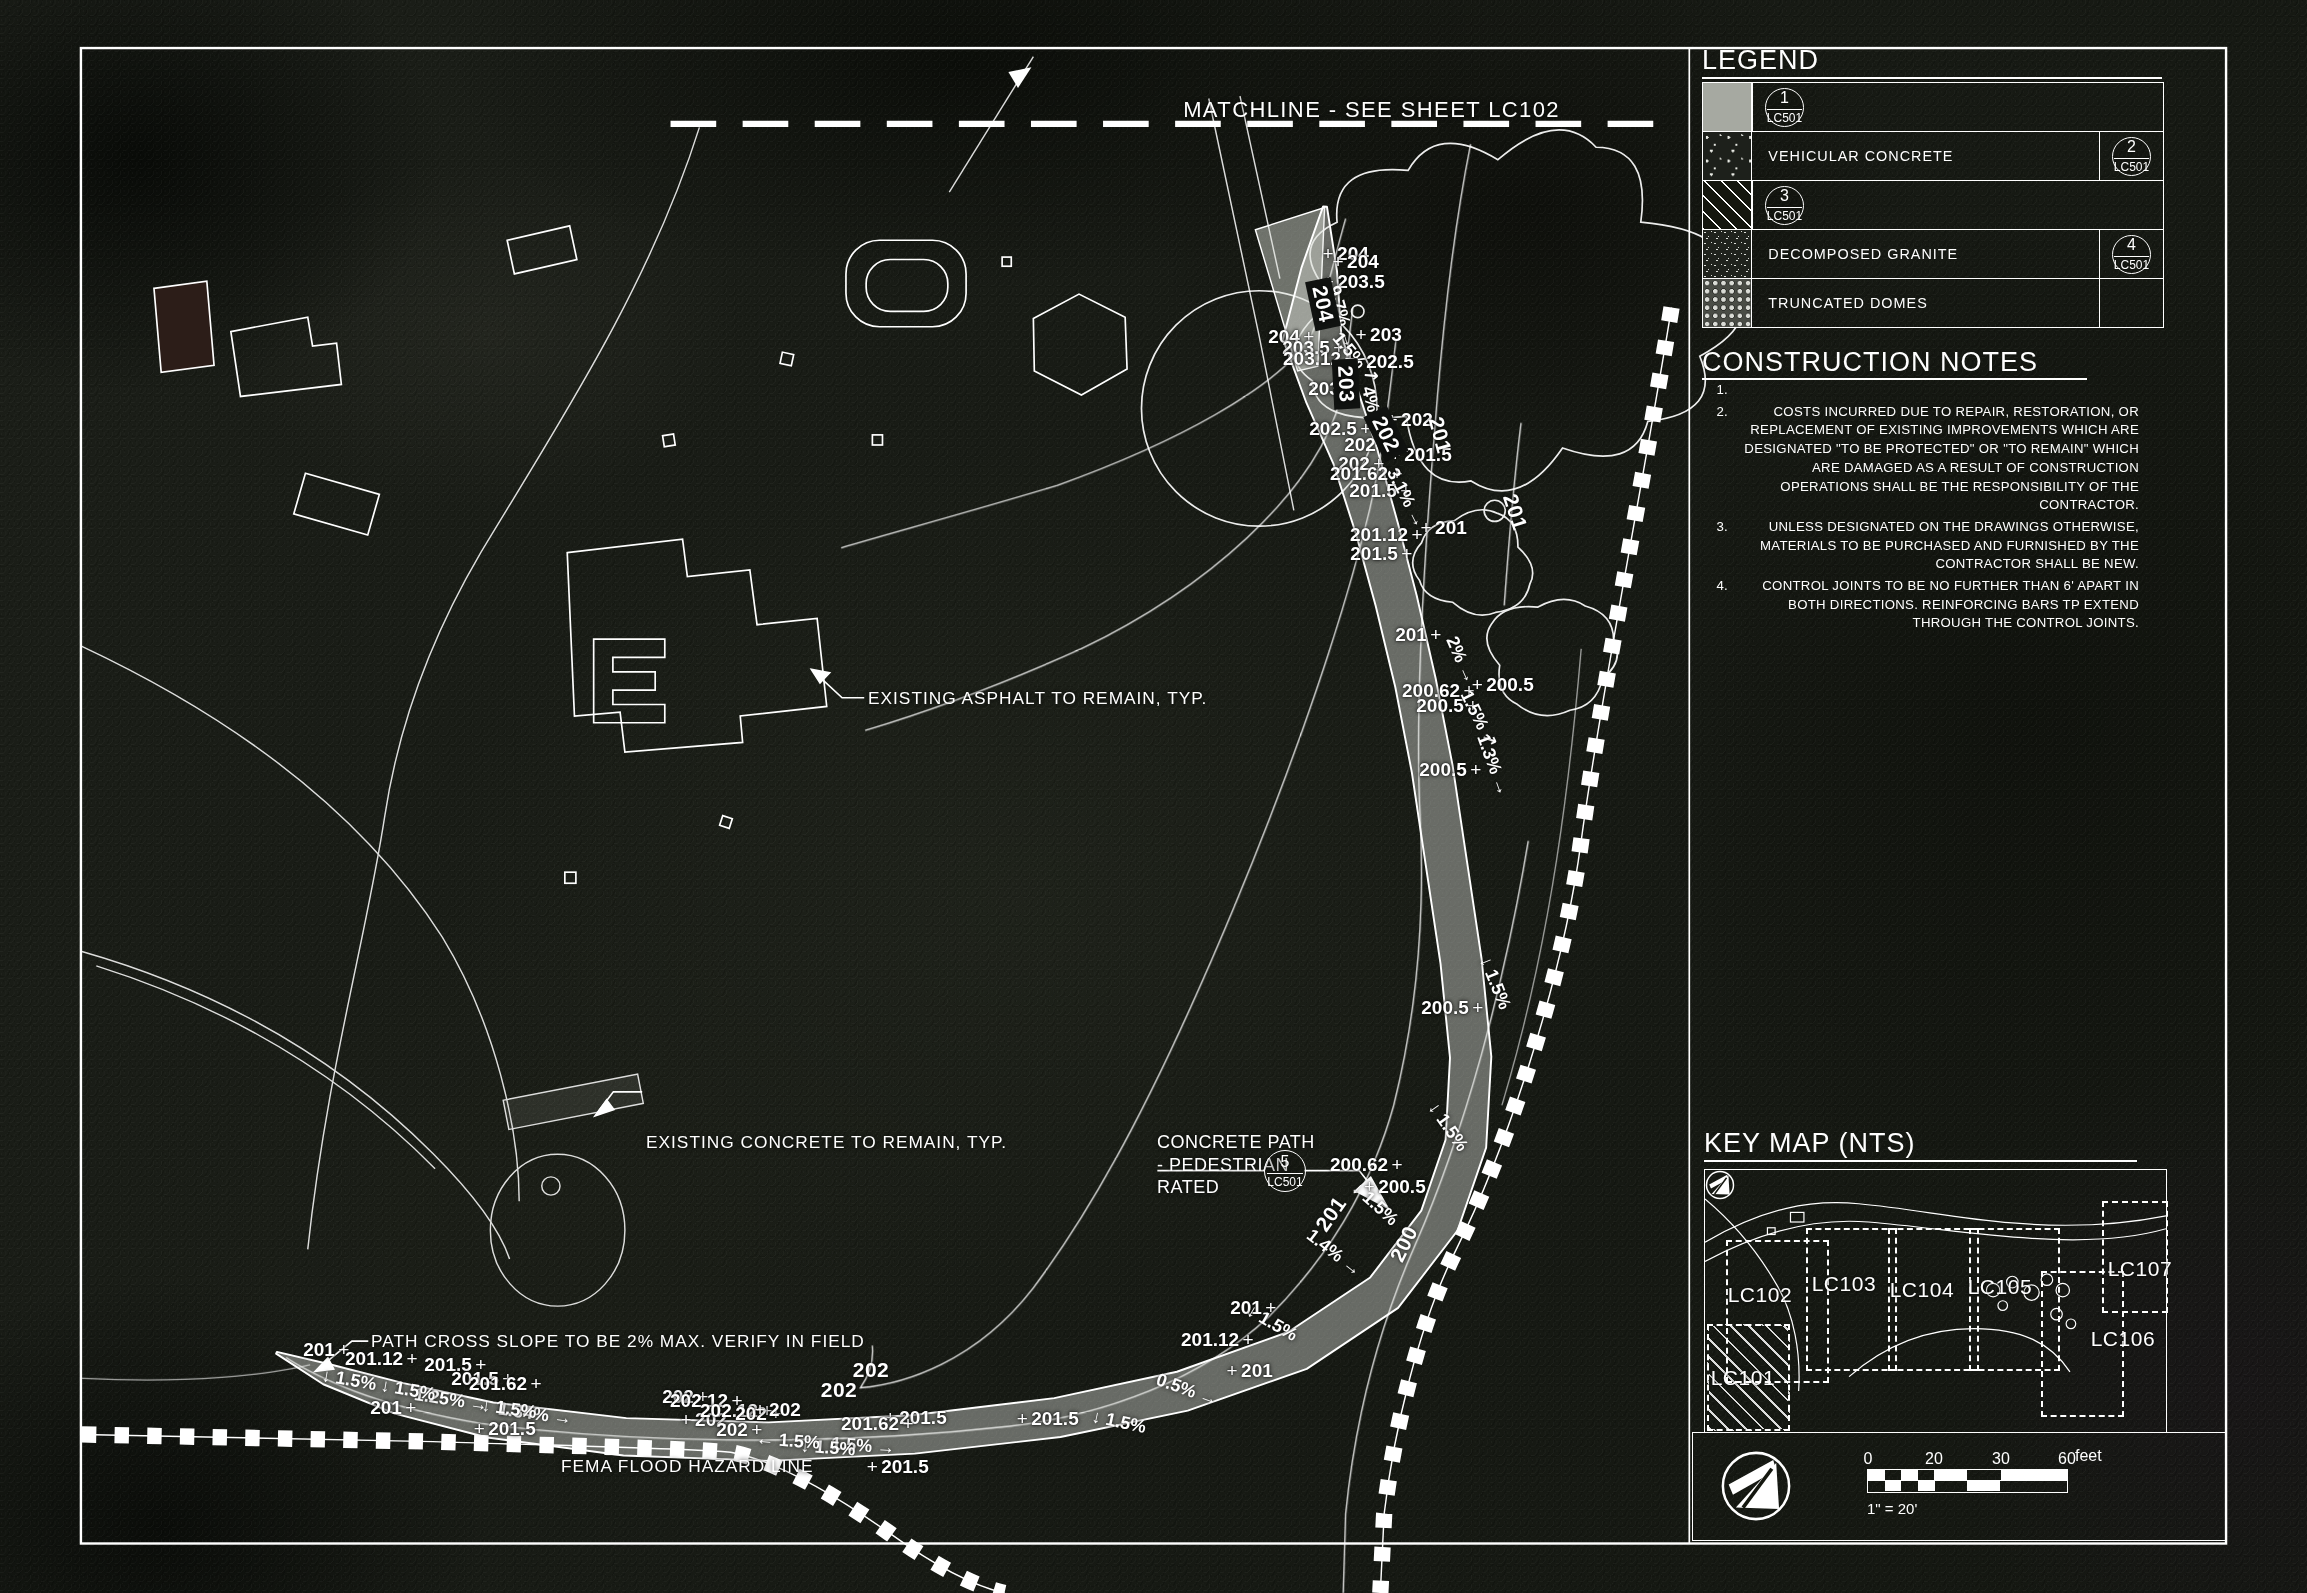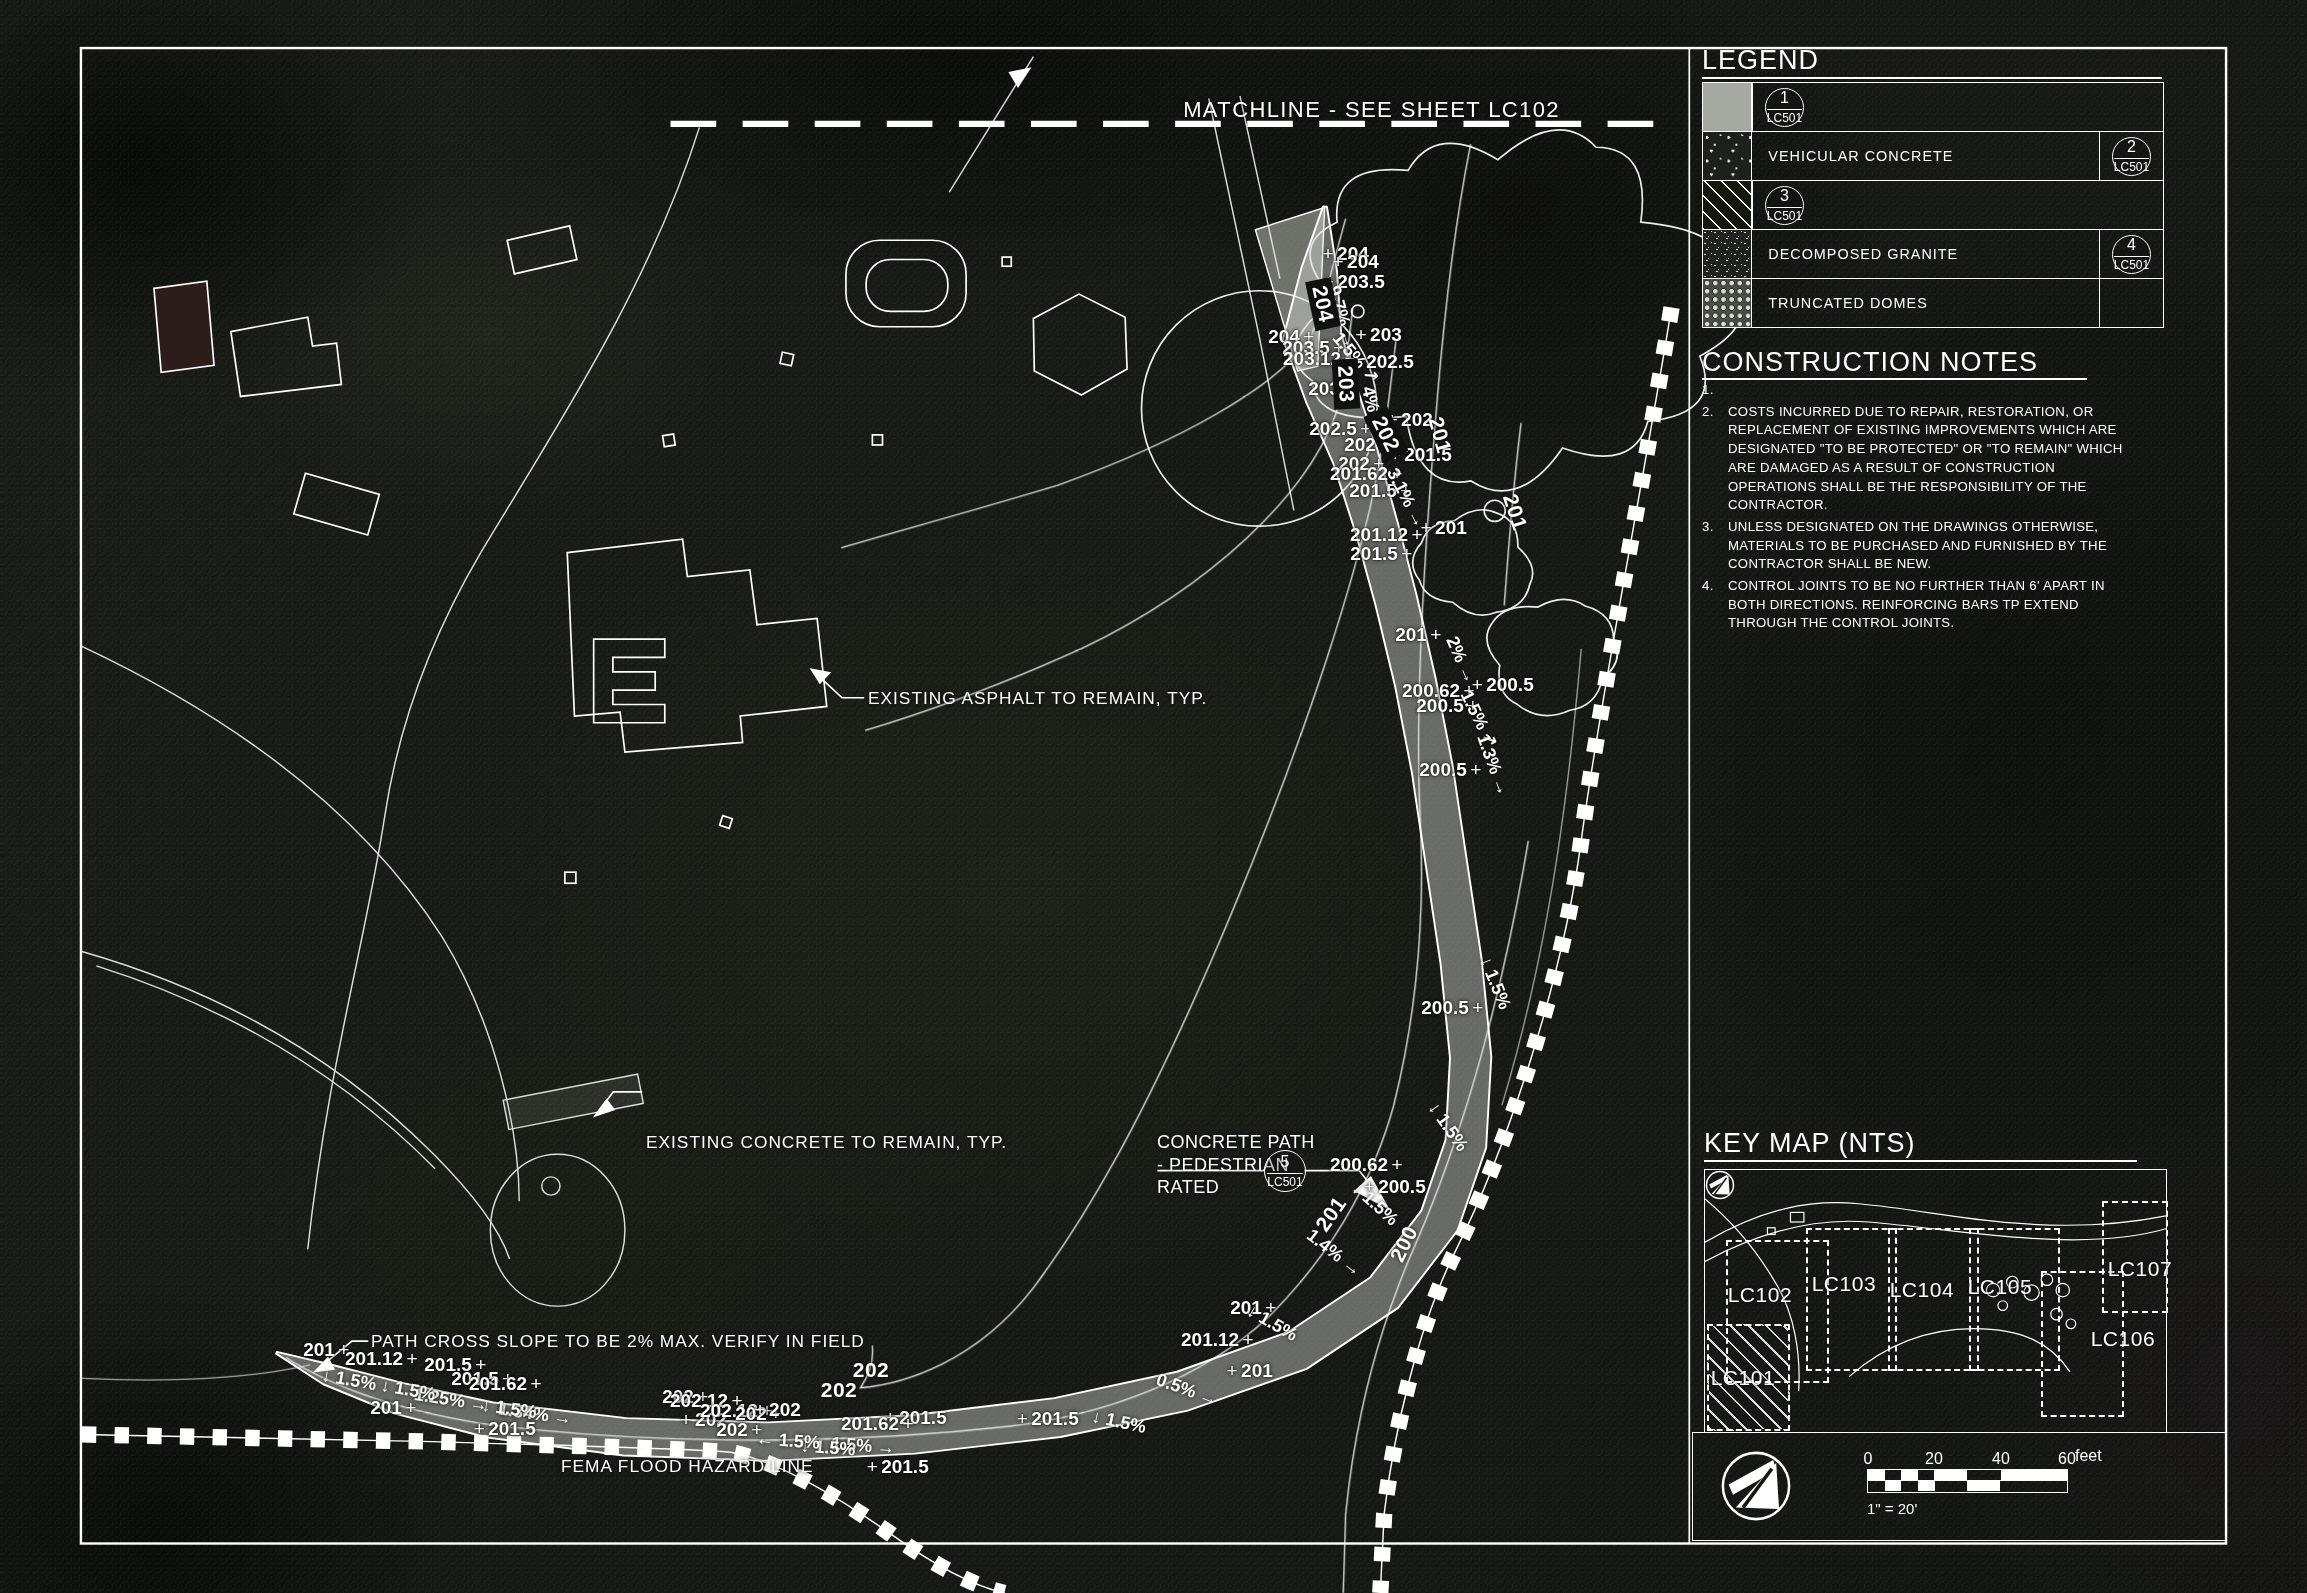--- a/index.html
+++ b/index.html
@@ -62,21 +62,21 @@
      background-size:21.6px 23.6px;}
   .sw-hatch{background:#15170f;background-image:repeating-linear-gradient(45deg,#fff 0 1.4px,transparent 1.4px 11.5px);}
   .sw-granite{background:#20231d;background-image:
      radial-gradient(circle at 1.9px 2.4px,#dadcd6 0 0.8px,transparent 0.8px),
      radial-gradient(circle at 5.8px 6.2px,#dadcd6 0 0.7px,transparent 0.7px),
      radial-gradient(circle at 3.8px 8.7px,#dadcd6 0 0.8px,transparent 0.8px),
      radial-gradient(circle at 8.2px 1.9px,#dadcd6 0 0.6px,transparent 0.6px);
      background-size:10px 11px;}
   .sw-domes{background:#4a4d46;background-image:radial-gradient(circle,#d9dbd5 0 2.2px,rgba(0,0,0,.45) 2.2px 2.9px,transparent 2.9px);
      background-size:8.2px 8.2px;}
-  #notes-block{position:absolute;left:1702px;top:347px;width:461px;}
+  #notes-block{position:absolute;left:1702px;top:347px;width:461px;text-align:right;}
   #notes-list{margin:34px 0 0 0;padding:0;list-style:none;}
   #notes-list li{display:flex;font-size:13.2px;line-height:1.42;letter-spacing:0.3px;margin-bottom:2.9px;}
   #notes-list .no{width:26px;flex:none;}
   #notes-list .tx{flex:1;max-width:411px;}
   #keymap-block{position:absolute;left:1702px;top:1132px;width:464px;}
   #keymap-box{position:absolute;left:1.9px;top:37px;width:461px;height:262px;border:1.4px solid #fff;}
   .km-sheet{position:absolute;border:2.4px dashed #fff;}
   .km-sheet.hatched{background-image:repeating-linear-gradient(45deg,rgba(255,255,255,.85) 0 1.9px,transparent 1.9px 12.5px);}
   .km-label{position:absolute;font-size:21px;letter-spacing:0.5px;transform:translate(-50%,-50%);
     text-shadow:0 0 3.8px rgba(0,0,0,.9);white-space:nowrap;}
@@ -405,20 +405,20 @@
         <div class="mid"></div>
         <div class="sb-cell" style="left: 0px; width: 16.6px; top: 0px;"></div>
         <div class="sb-cell" style="left: 16.6px; width: 16.6px; top: 11px;"></div>
         <div class="sb-cell" style="left: 33px; width: 16.6px; top: 0px;"></div>
         <div class="sb-cell" style="left: 50px; width: 16.6px; top: 11px;"></div>
         <div class="sb-cell" style="left: 66px; width: 33px; top: 0px;"></div>
         <div class="sb-cell" style="left: 99px; width: 33px; top: 11px;"></div>
         <div class="sb-cell" style="left: 133px; width: 66px; top: 0px;"></div>
         <div class="sb-tick" style="left: 0px;">0</div>
         <div class="sb-tick" style="left: 66px;">20</div>
-        <div class="sb-tick" style="left: 133px;">40</div>
+        <div class="sb-tick" style="left: 133px;">30</div>
         <div class="sb-tick" style="left: 199px;">60</div>
       </div>
     <div id="sb-unit">feet</div>
     <div id="sb-note">1" = 20'</div>
   </div>
 </div>
 
 
 </body></html>

